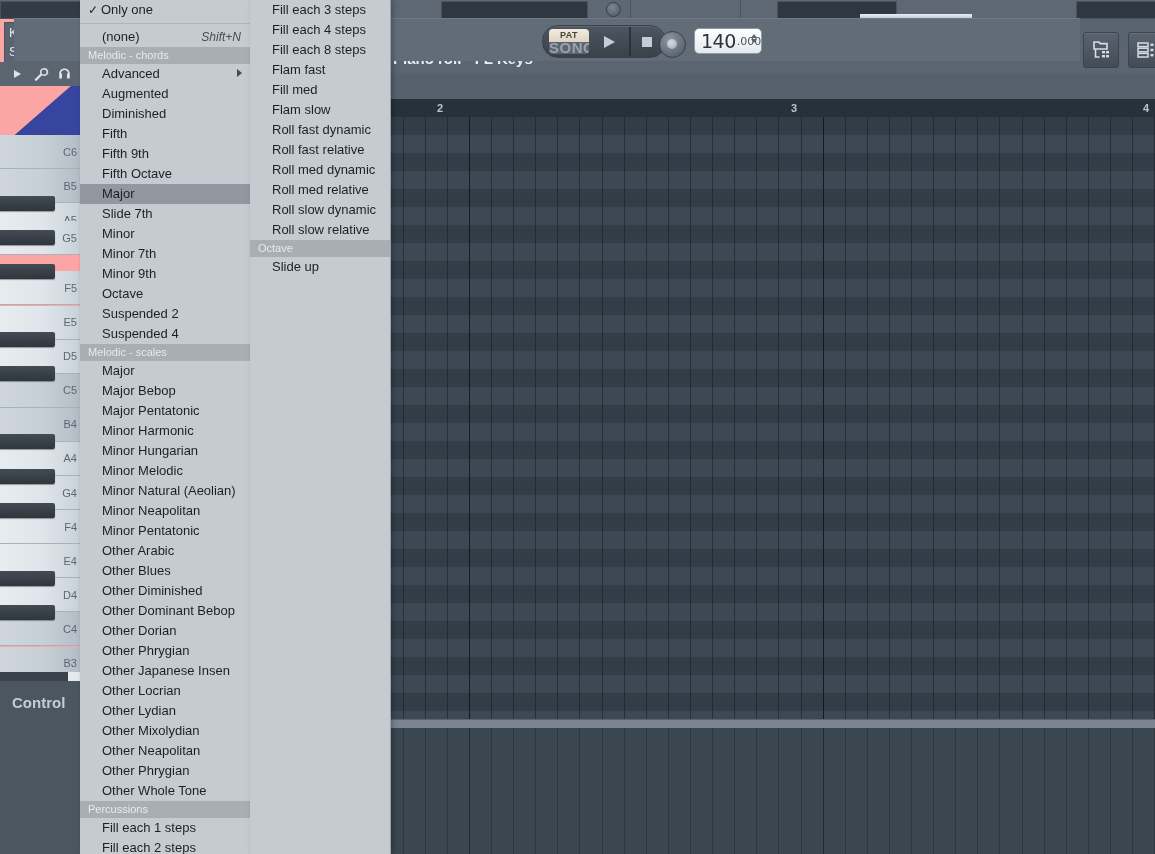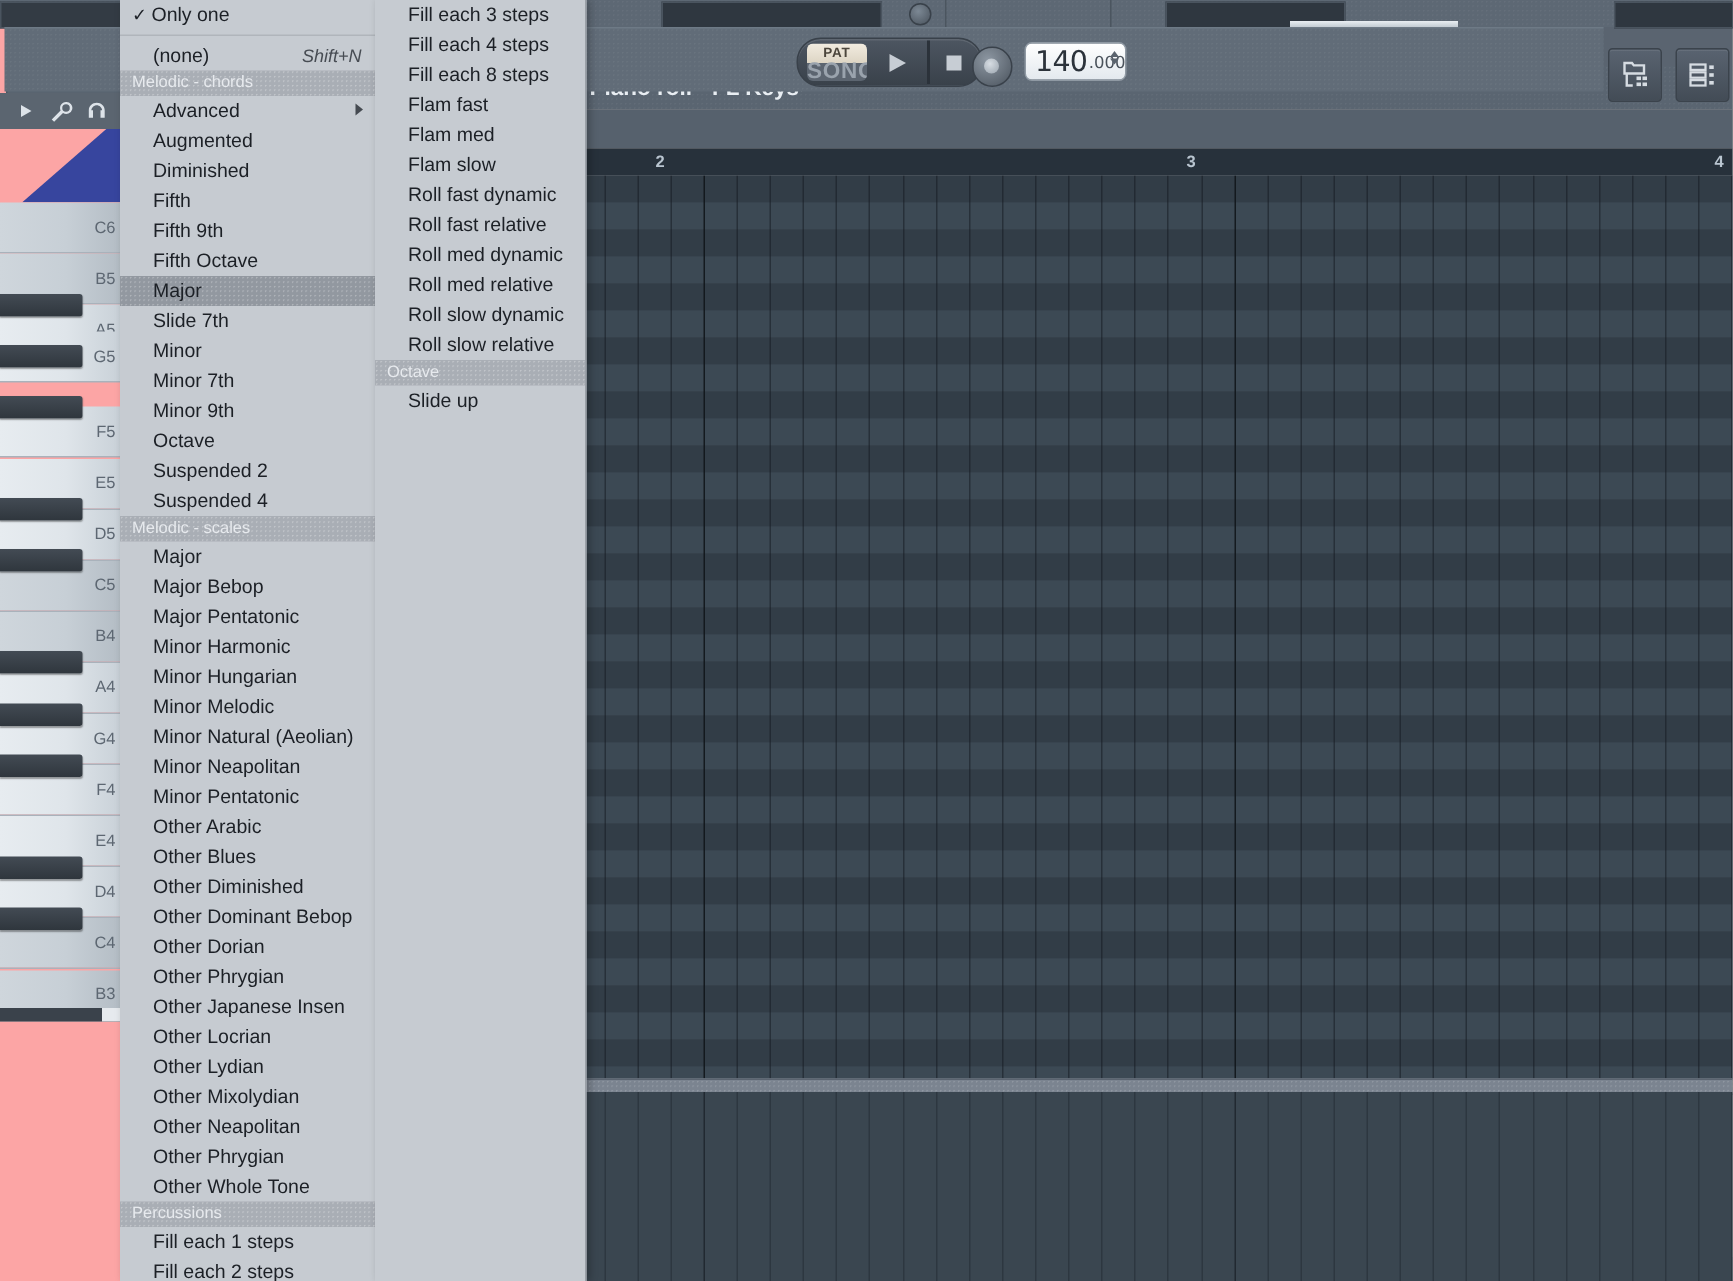--- a/index.html
+++ b/index.html
@@ -18,21 +18,21 @@
     background-image:radial-gradient(circle at 1px 1px, rgba(255,255,255,.05) 0.5px, transparent 0.6px);
     background-size:3px 3px;
   }
   .ts-panel{position:absolute;top:1px;height:16px;background:#2f3740;border:1px solid #4a545f;}
   .ts-sep{position:absolute;top:0;width:1px;height:18px;background:#4b555f;}
   .ts-knob{position:absolute;width:13px;height:13px;border-radius:50%;
     background:radial-gradient(circle at 40% 35%,#7c8894,#49525c);border:1px solid #39414a;}
   .ts-white{position:absolute;background:linear-gradient(#e9eef2,#c3ccd3);}
 
   .toolbar{
-    position:absolute;left:3px;top:18px;width:1066px;height:42px;
+    position:absolute;left:14px;top:18px;width:1066px;height:42px;
     background:#616c78;
     background-image:radial-gradient(circle at 1px 1px, rgba(255,255,255,.055) 0.5px, transparent 0.6px);
     background-size:3px 3px;
     border-top:1px solid #6e7a86;
   }
   .transport{
     position:absolute;left:528px;top:6px;width:122px;height:31px;
     background:linear-gradient(#4d5661,#39414a);
     border-radius:16px;border:1px solid #39414a;
     box-shadow:inset 0 1px 0 rgba(255,255,255,.10);
@@ -392,20 +392,23 @@
         <div class="bkey" style="top: 231.2px;"></div>
         <div class="bkey" style="top: 299.4px;"></div>
         <div class="bkey" style="top: 333.5px;"></div>
         <div class="bkey" style="top: 367.6px;"></div>
         <div class="bkey" style="top: 435.8px;"></div>
         <div class="bkey" style="top: 469.9px;"></div>
       </div>
     <div class="ctrl-top">
       <div class="w"></div>
     </div>
+    <div class="ctrl-panel">
+      <div class="lbl">Control</div>
+    </div>
   </div>
 
   <div class="toolbar-strip">
     <div class="ts-sep" style="left:386px"></div>
     <div class="ts-sep" style="left:630px"></div>
     <div class="ts-sep" style="left:740px"></div>
     <div class="ts-panel" style="left:441px;width:145px"></div>
     <div class="ts-panel" style="left:777px;width:118px"></div>
     <div class="ts-panel" style="left:1076px;width:79px"></div>
     <div class="ts-knob" style="left:606px;top:2px"></div>
@@ -511,21 +514,21 @@
       <div class="mi"><span>Other Whole Tone</span></div>
       <div class="mi hdr"><span>Percussions</span></div>
       <div class="mi"><span>Fill each 1 steps</span></div>
       <div class="mi"><span>Fill each 2 steps</span></div>
     </div>
   <div class="menu2" id="menu2">
       <div class="mi"><span>Fill each 3 steps</span></div>
       <div class="mi"><span>Fill each 4 steps</span></div>
       <div class="mi"><span>Fill each 8 steps</span></div>
       <div class="mi"><span>Flam fast</span></div>
-      <div class="mi"><span>Flam med</span></div>
+      <div class="mi"><span>Fill med</span></div>
       <div class="mi"><span>Flam slow</span></div>
       <div class="mi"><span>Roll fast dynamic</span></div>
       <div class="mi"><span>Roll fast relative</span></div>
       <div class="mi"><span>Roll med dynamic</span></div>
       <div class="mi"><span>Roll med relative</span></div>
       <div class="mi"><span>Roll slow dynamic</span></div>
       <div class="mi"><span>Roll slow relative</span></div>
       <div class="mi hdr"><span>Octave</span></div>
       <div class="mi"><span>Slide up</span></div>
     </div>

